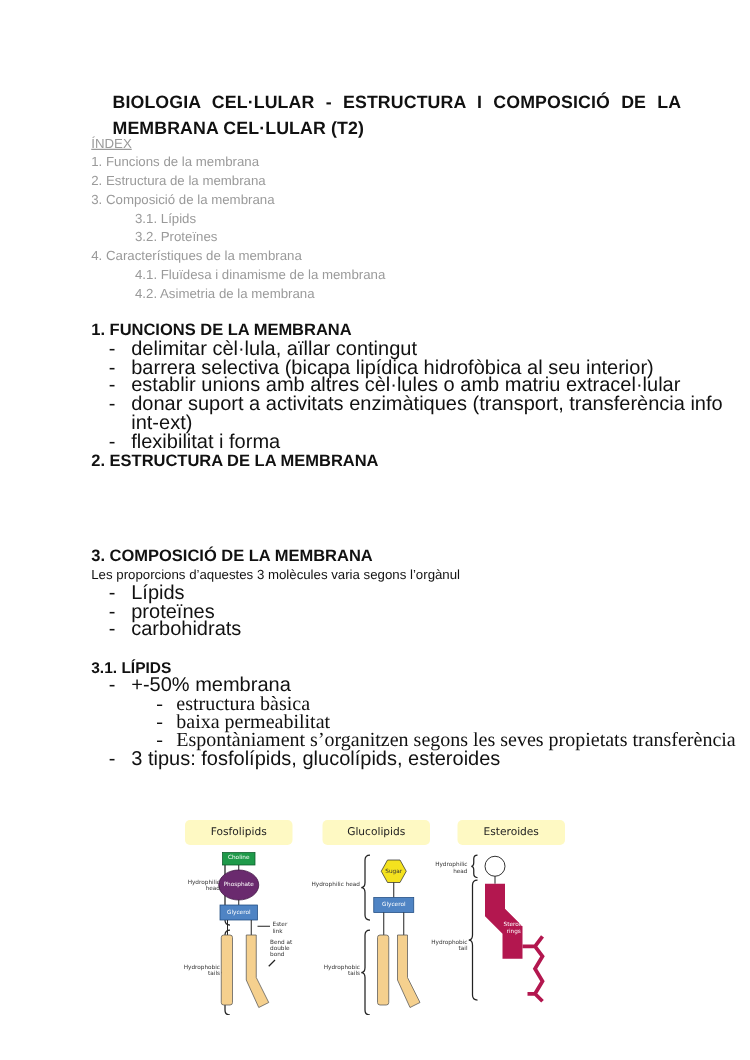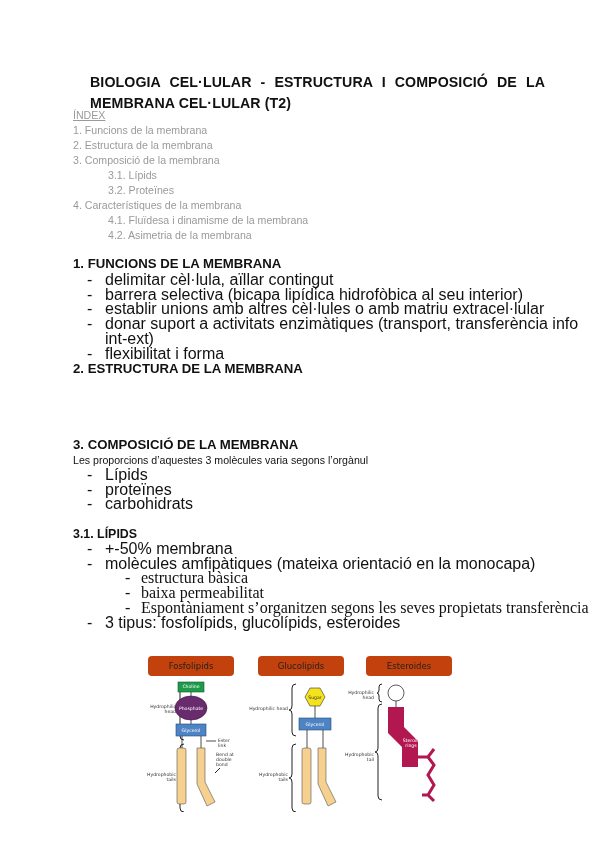--- a/index.html
+++ b/index.html
@@ -12,21 +12,21 @@
   .index .sub { padding-left:35px; }
   .h1 { font-weight:bold; font-size:13.2px; position:absolute; left:73px; }
   .h2 { font-weight:bold; font-size:12.4px; position:absolute; left:73px; }
   .list { position:absolute; left:70px; font-size:16px; line-height:14.7px; margin:0; padding:0; list-style:none; }
   .list li { position:relative; padding-left:35px; }
   .list li::before { content:"-"; position:absolute; left:17px; }
   .list li.sub { padding-left:71px;font-family:Liberation Serif, serif; }
   .list li.sub::before { left:55px; }
   .para { position:absolute; left:73px; width:455px; font-size:10.6px; line-height:15px; text-align:justify; }
   .figure { position:absolute; left:140px; top:652px; width:330px; height:160px; }
-  .cat { position:absolute; top:4px; height:20px; width:86px; background:#c2410c; border-radius:4px; font-size:8.5px; text-align:center; line-height:20px; color:#222; font-family:"DejaVu Sans", sans-serif; }
+  .cat { position:absolute; top:4px; height:20px; width:86px; background:#fef9c3; border-radius:4px; font-size:8.5px; text-align:center; line-height:20px; color:#222; font-family:"DejaVu Sans", sans-serif; }
   .tiny { position:absolute; font-size:4.6px; line-height:5px; color:#333; text-align:right; font-family:"DejaVu Sans", sans-serif; }
 </style>
 </head>
 <body>
 
 <div class="page">
 
   <div class="title">
     <span class="l1">BIOLOGIA CEL·LULAR - ESTRUCTURA I COMPOSICIÓ DE LA</span>
     <span>MEMBRANA CEL·LULAR (T2)</span>
@@ -59,21 +59,20 @@
   <div class="para" style="top:453px;">Les proporcions d’aquestes 3 molècules varia segons l’orgànul</div>
   <ul class="list" style="top:468px;">
     <li>Lípids</li>
     <li>proteïnes</li>
     <li>carbohidrats</li>
   </ul>
 
   <div class="h2" style="top:527px;">3.1. LÍPIDS</div>
   <ul class="list" style="top:542px;">
     <li>+-50% membrana</li>
-    <li>molècules amfipàtiques (mateixa orientació en la monocapa)</li>
     <li class="sub">estructura bàsica</li>
     <li class="sub">baixa permeabilitat</li>
     <li class="sub">Espontàniament s’organitzen segons les seves propietats transferència</li>
     <li>3 tipus: fosfolípids, glucolípids, esteroides</li>
   </ul>
 
   <div class="figure">
     <div class="cat" style="left:8px;">Fosfolipids</div>
     <div class="cat" style="left:118px;">Glucolipids</div>
     <div class="cat" style="left:226px;">Esteroides</div>

